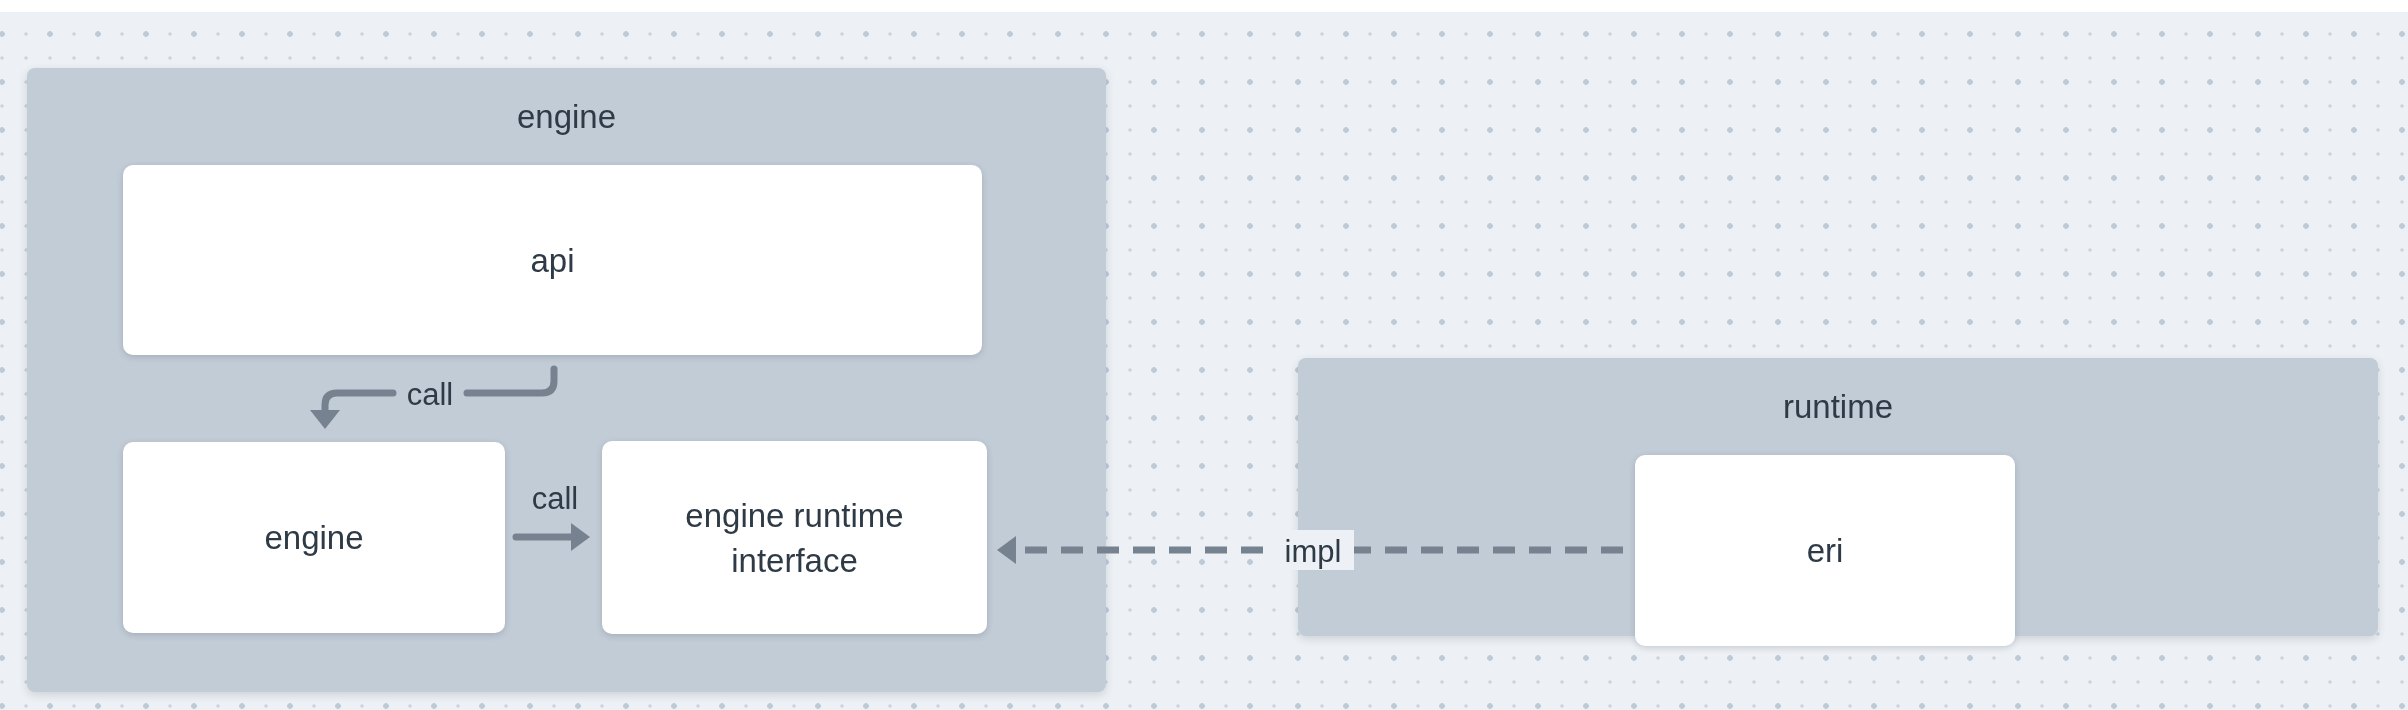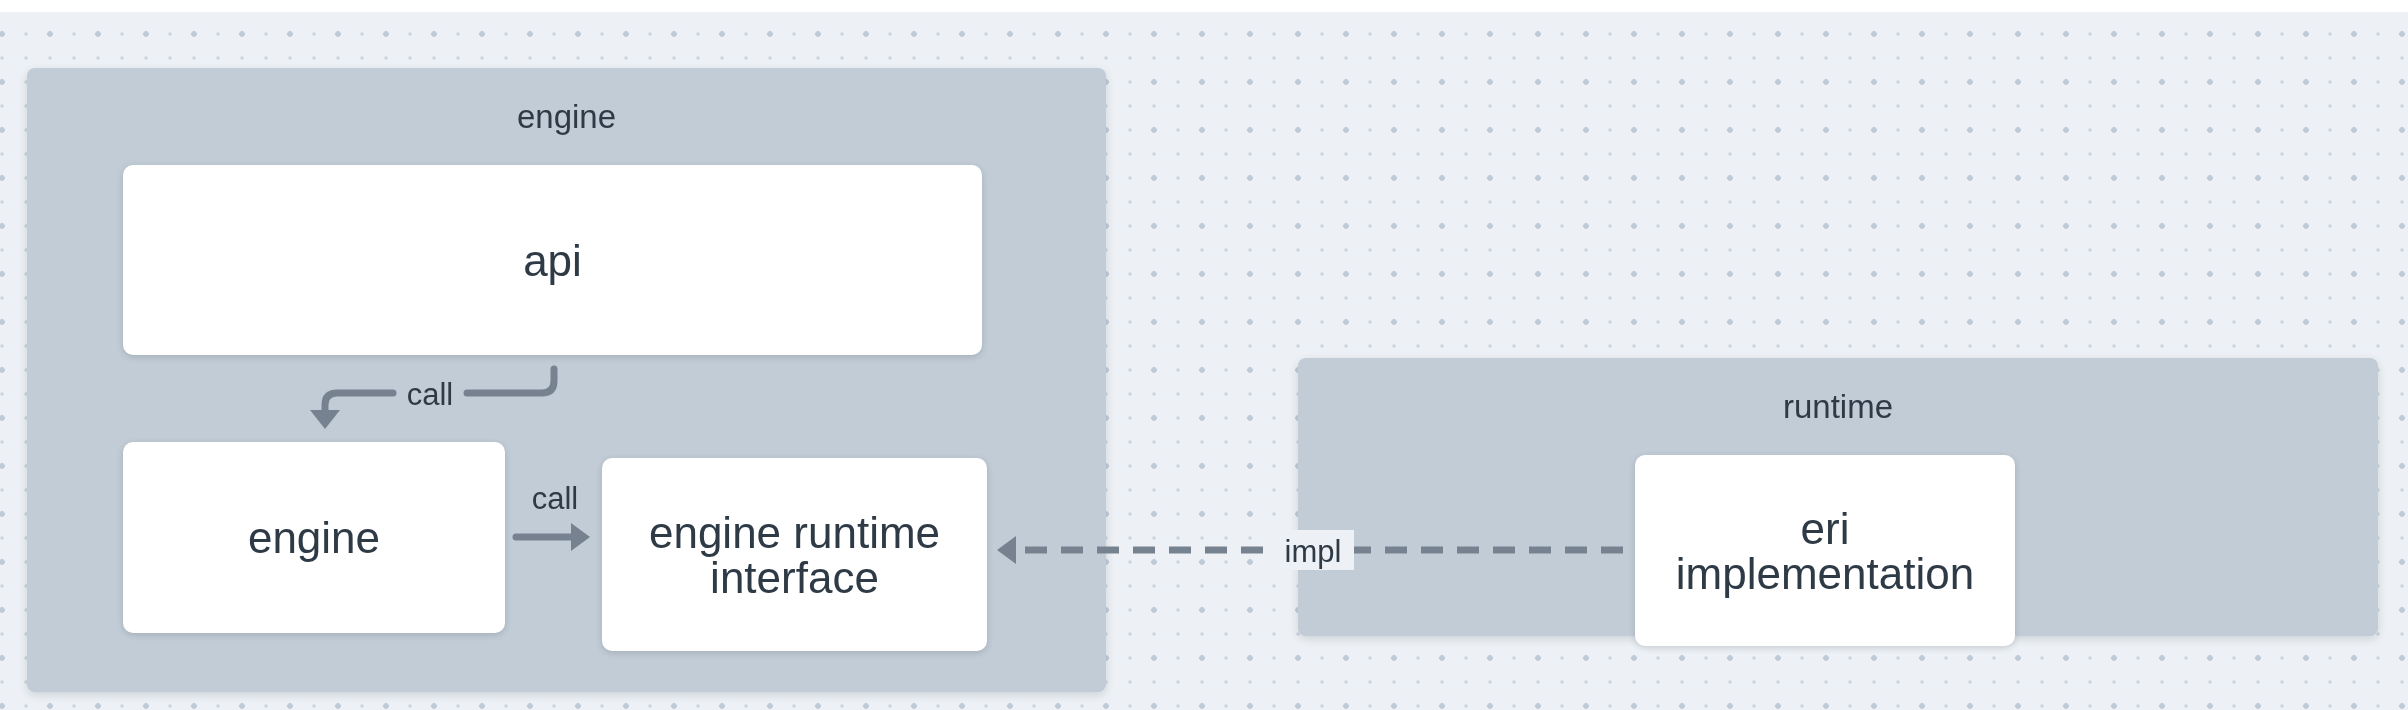--- a/index.html
+++ b/index.html
@@ -54,28 +54,28 @@
     position: absolute;
     background: #ffffff;
     border-radius: 10px;
     box-shadow: 0 2px 6px rgba(46, 58, 70, 0.20);
     display: flex;
     flex-direction: column;
     align-items: center;
     justify-content: center;
     text-align: center;
     color: #2e3a46;
-    font-size: 44px;
+    font-size: 33px;
     font-weight: 500;
   }
   .node .nline { display: block; line-height: 45px; }
 
   #n-api           { left: 123px;  top: 153px; width: 859px; height: 190px; }
   #n-engine        { left: 123px;  top: 430px; width: 382px; height: 191px; }
-  #n-eri-interface { left: 602px;  top: 446px; width: 385px; height: 193px; }
+  #n-eri-interface { left: 602px;  top: 429px; width: 385px; height: 193px; }
   #n-eri-impl      { left: 1635px; top: 443px; width: 380px; height: 191px; }
 
   
   svg.edges {
     position: absolute;
     left: 0;
     top: 0;
     pointer-events: none;
   }
   svg.edges .shaft {
@@ -121,21 +121,20 @@
     <span class="nline">engine</span>
   </div>
 
   <div class="node" id="n-eri-interface">
     <span class="nline">engine runtime</span>
     <span class="nline">interface</span>
   </div>
 
   <div class="node" id="n-eri-impl">
     <span class="nline">eri</span>
-    <span class="nline">implementation</span>
   </div>
 
   <svg class="edges" width="2408" height="710" viewBox="0 0 2408 710">
 
     <g>
       <path class="shaft" d="M554,357 L554,369 Q554,381 542,381 L467,381"></path>
       <path class="shaft" d="M393,381 L337,381 Q325,381 325,393 L325,400"></path>
       <polygon class="head" points="325,417 310,398 340,398"></polygon>
       <text x="430" y="382">call</text>
     </g>

